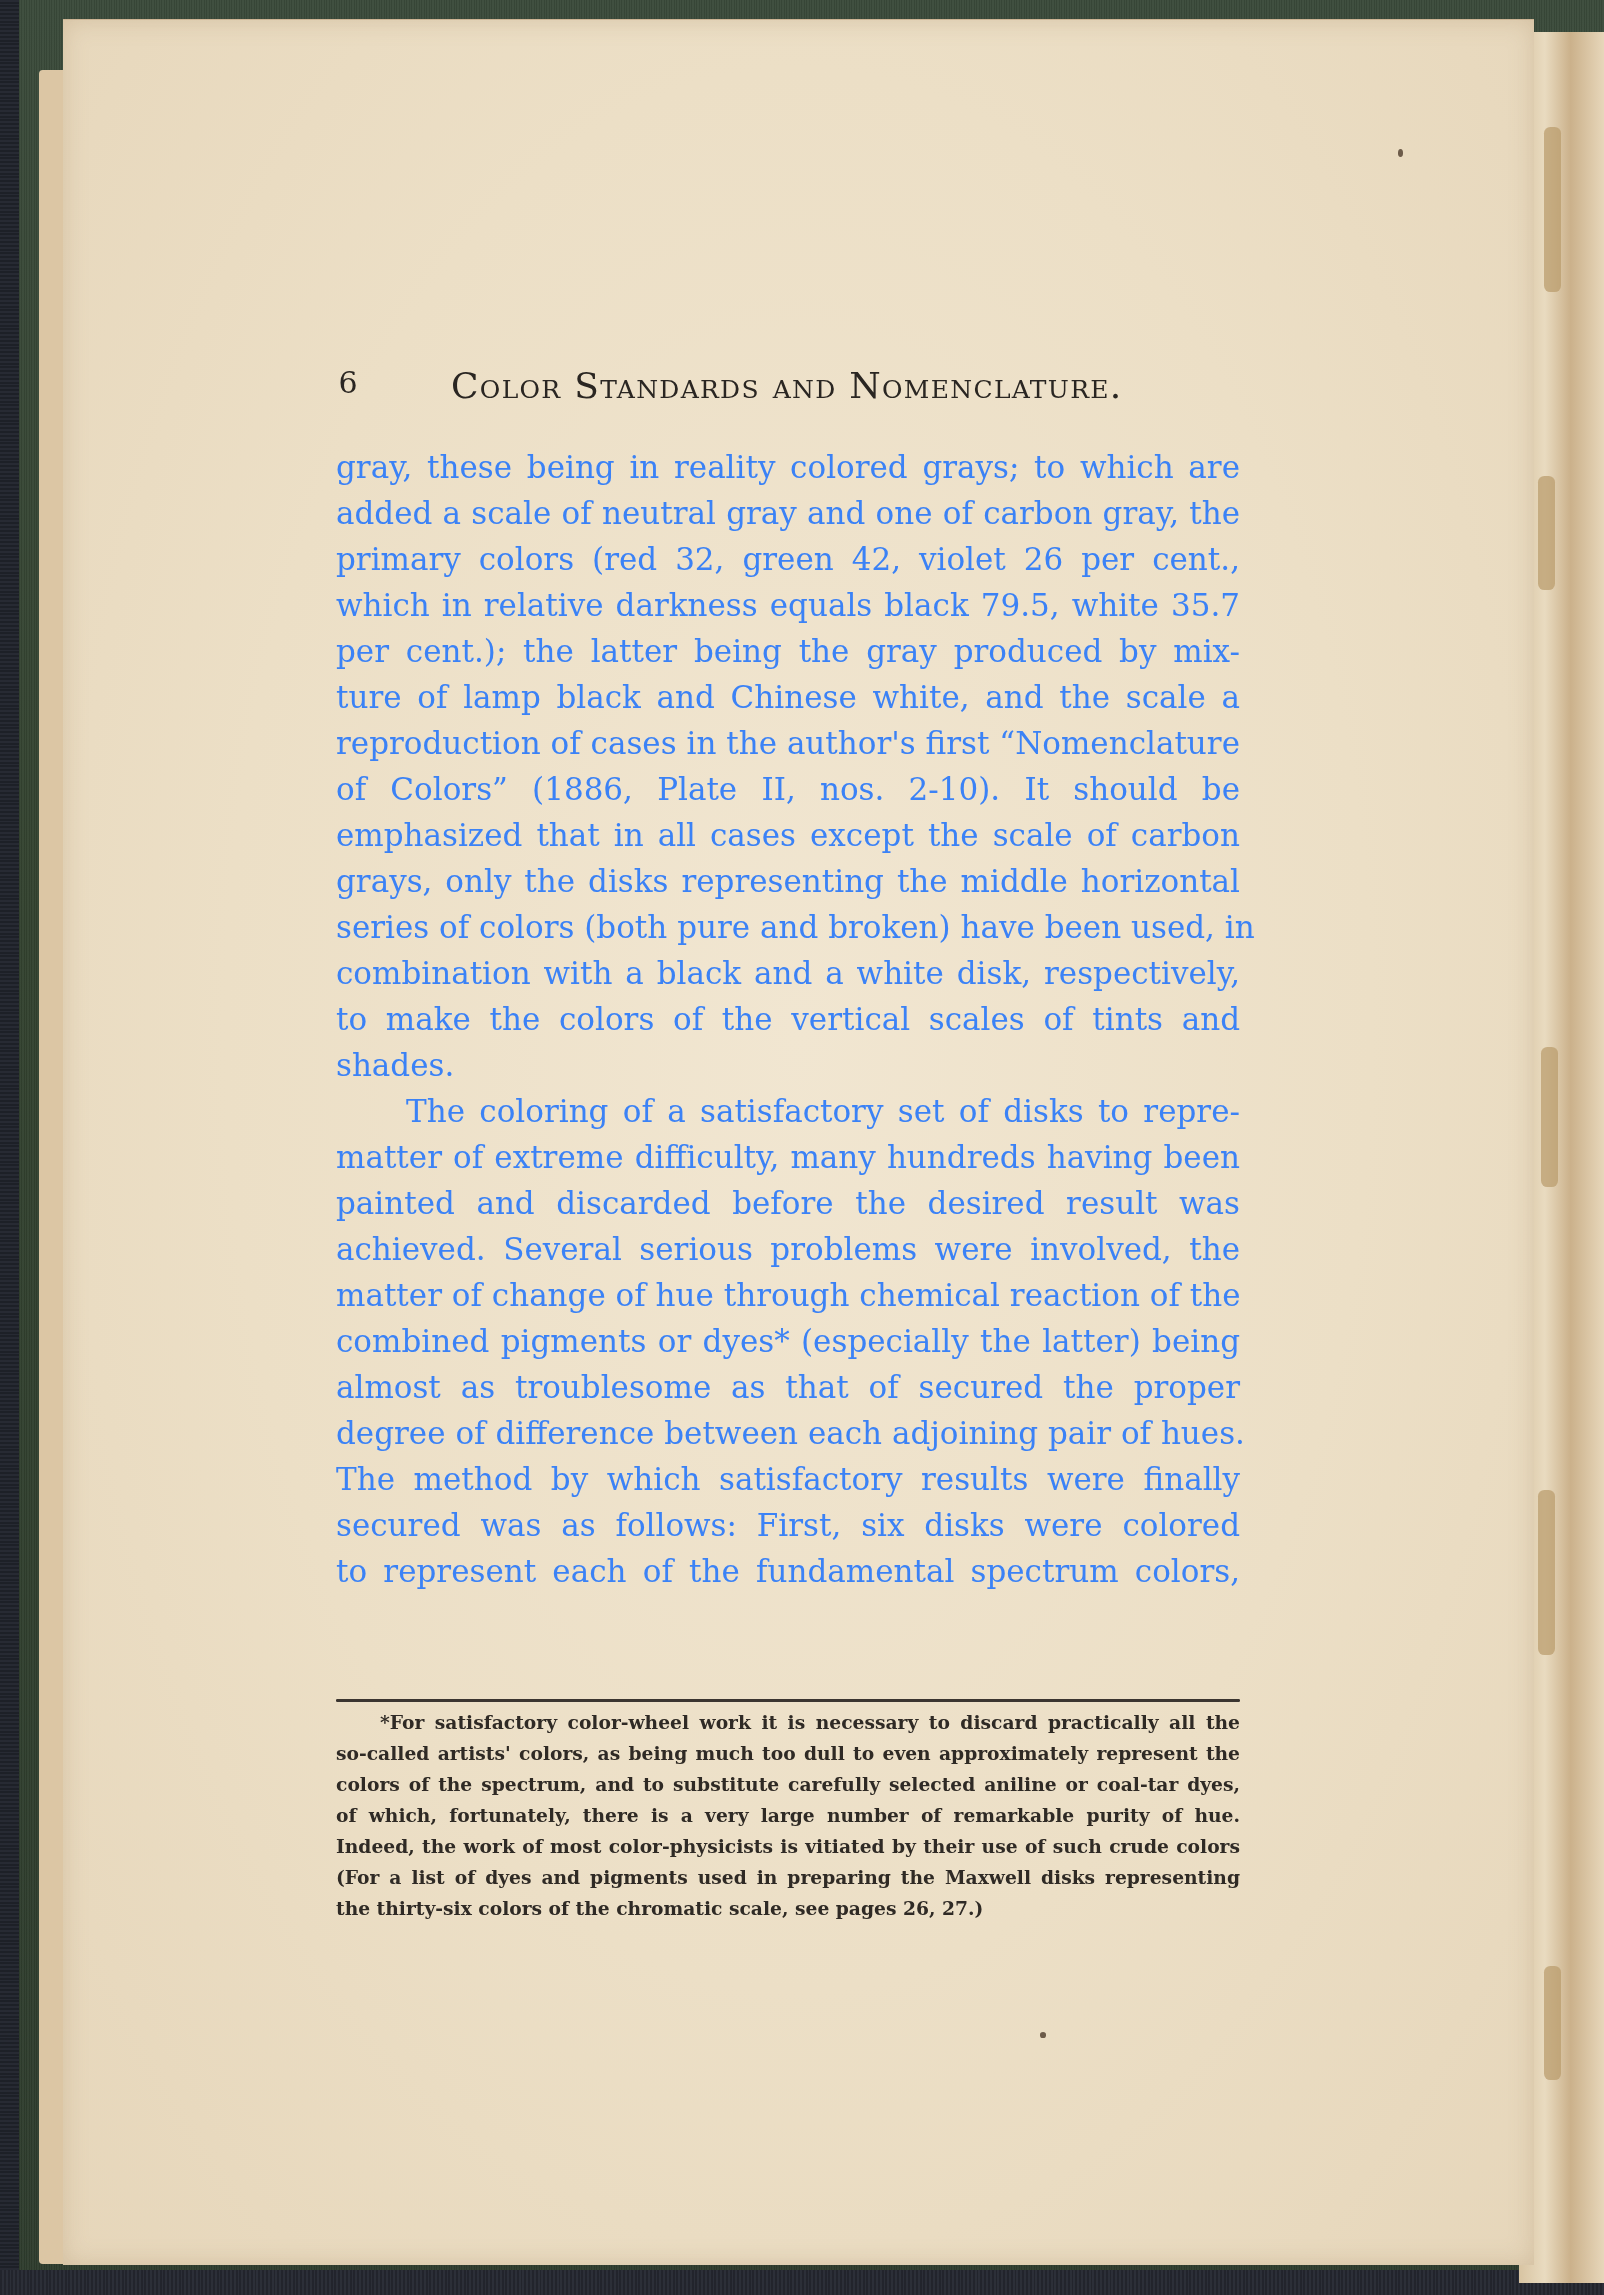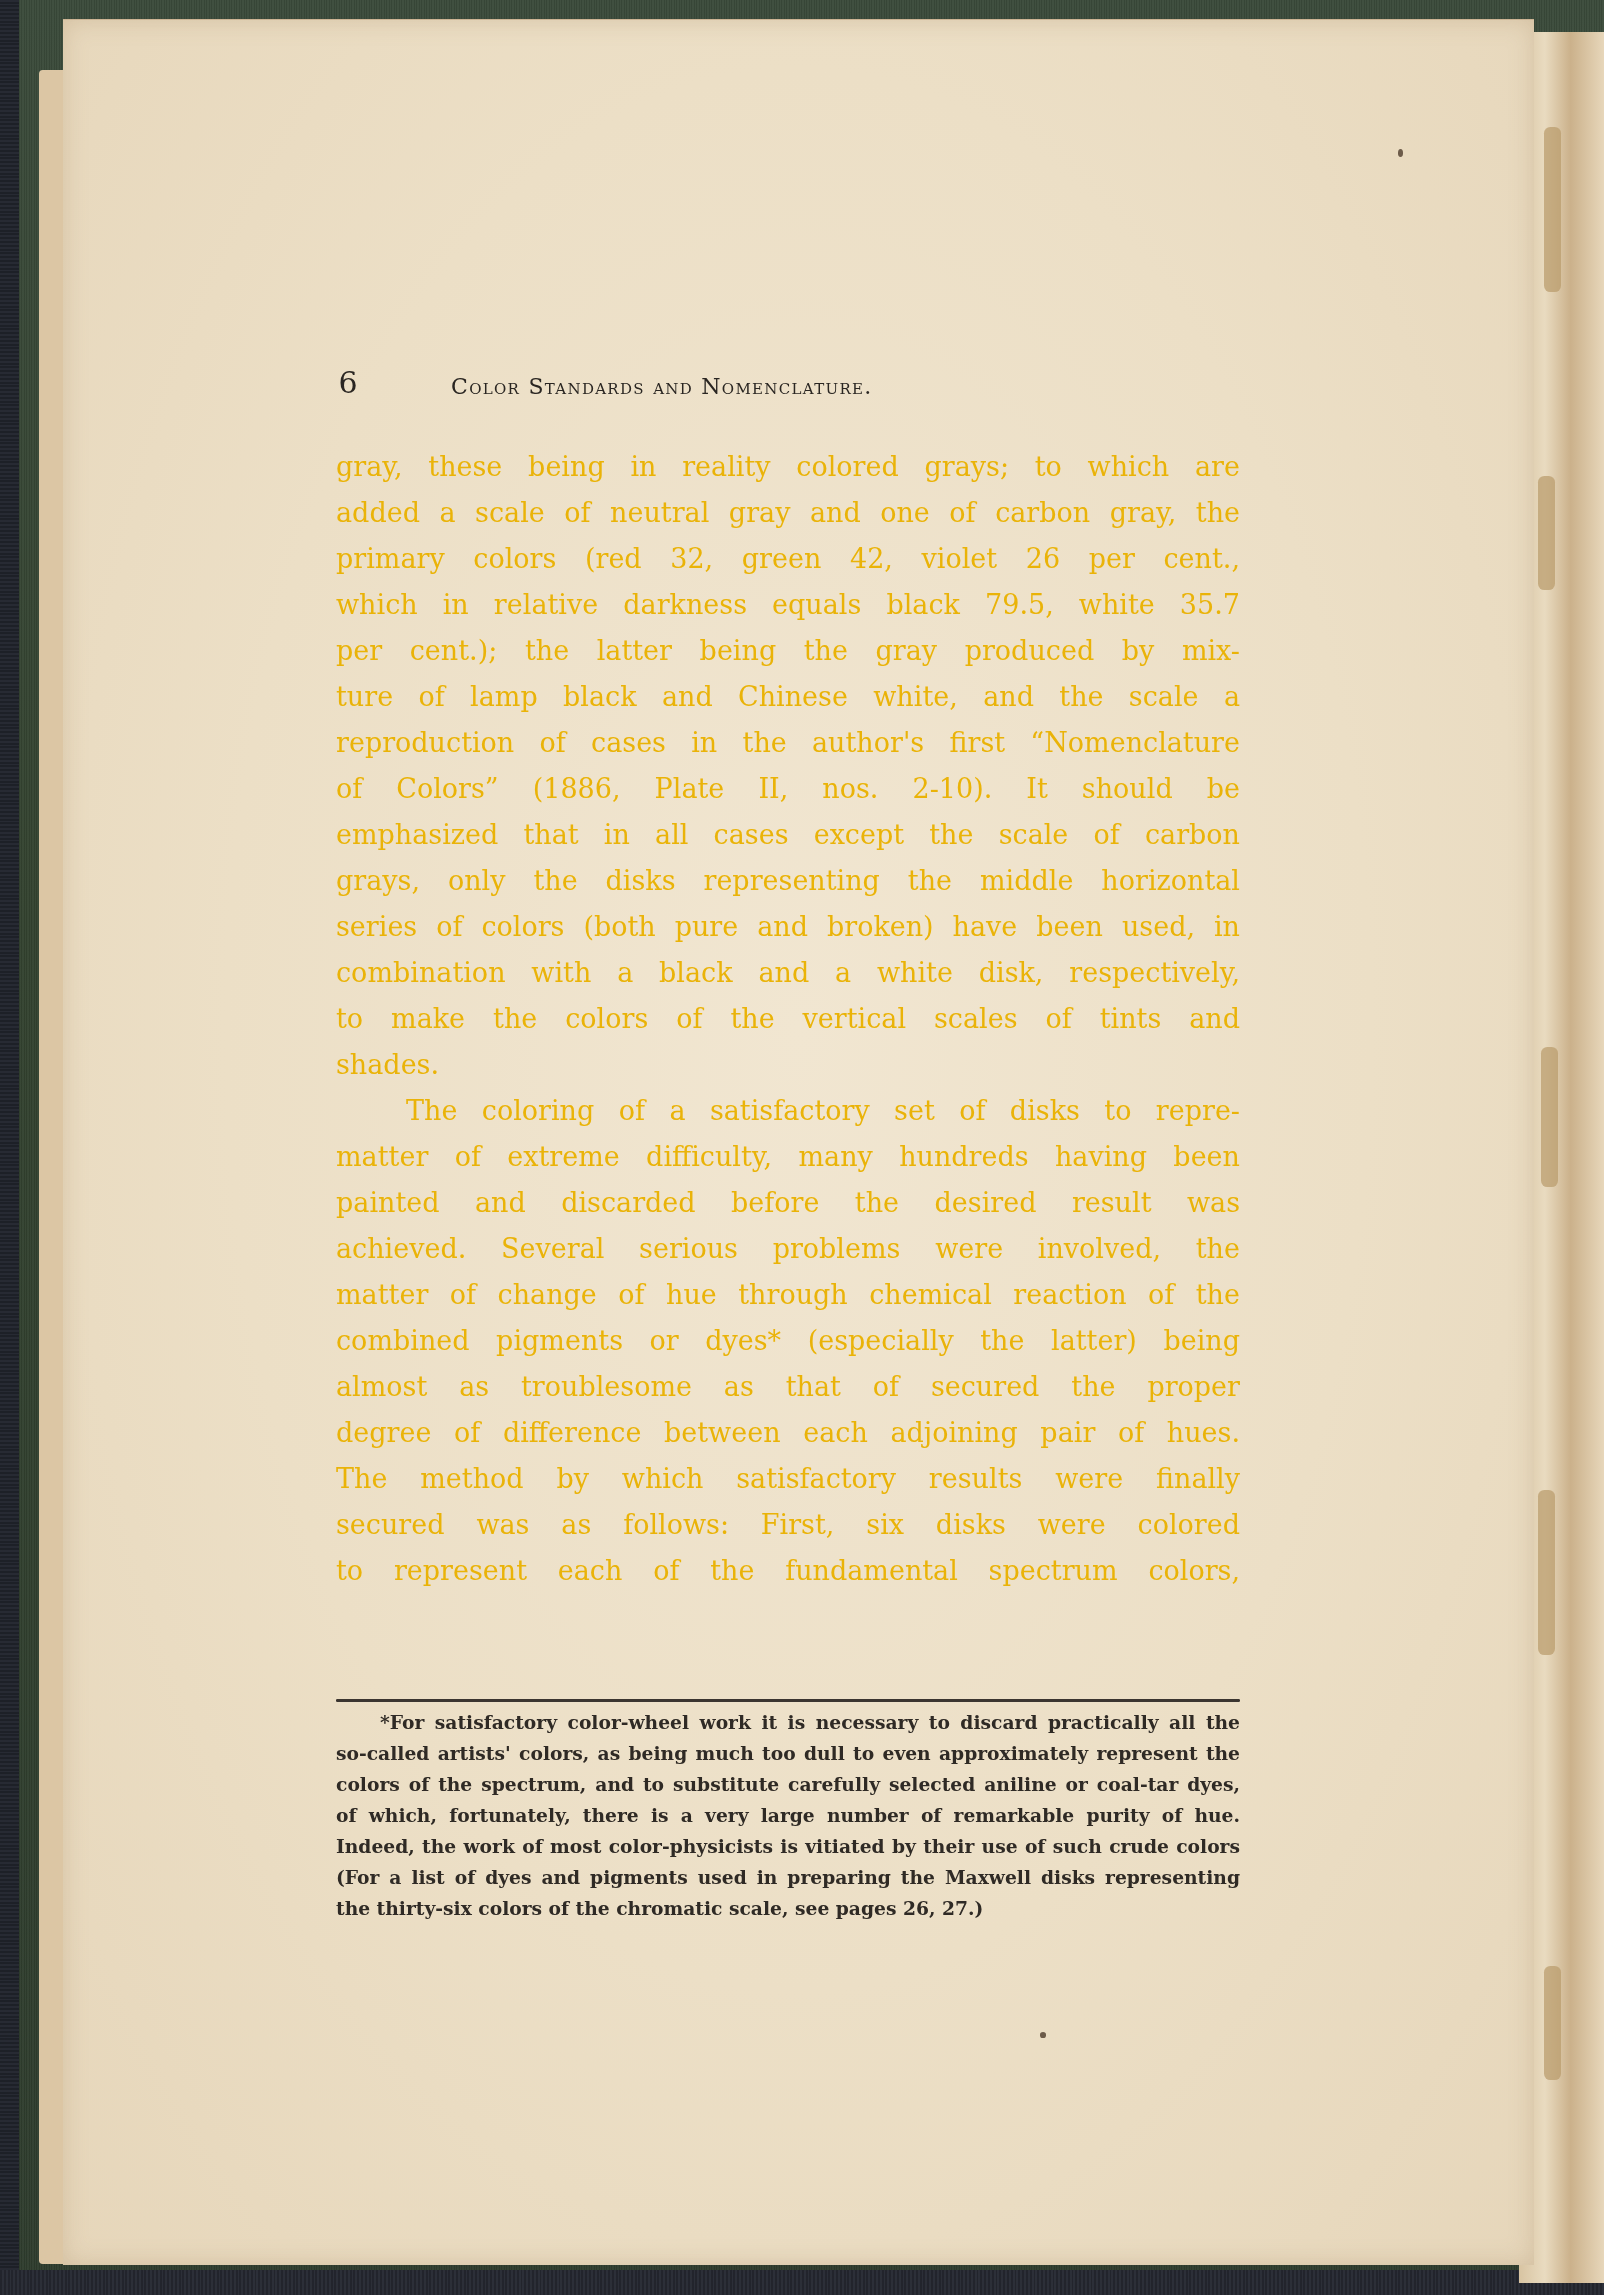--- a/index.html
+++ b/index.html
@@ -40,26 +40,26 @@
     }
     .gutter-tear {
       position:absolute; width:16.5px; background:#b89a6a; border-radius:6.3px; opacity:0.7;
     }
     .running-head {
       position:absolute; left:336px; top:365px; width:900px; height:44px;
       color:#2a2622; font-size:30px;
     }
     .page-number { position:absolute; left:2.5px; top:0; }
     .head-title {
-      position:absolute; left:115px; top:9px;
-      font-variant:small-caps; letter-spacing:1.3px; font-size:22px;
+      position:absolute; left:115px; top:0;
+      font-variant:small-caps; letter-spacing:1.3px; font-size:36px;
     }
     .body-text {
       position:absolute; left:336px; top:444px; width:904px;
-      color:#eab308; font-size:27px; line-height:46px;
+      color:#3b82f6; font-size:31px; line-height:46px;
     }
     .line { display:block; white-space:nowrap; text-align:justify; text-align-last:justify; height:46px; }
     .line.last { text-align-last:left; }
     .line.indent { padding-left:70px; }
     .rule {
       position:absolute; left:336px; top:1699px; width:904px; height:3.2px;
       background:#3b3530; border-radius:1.3px;
     }
     .footnote {
       position:absolute; left:336px; top:1707px; width:904px;

